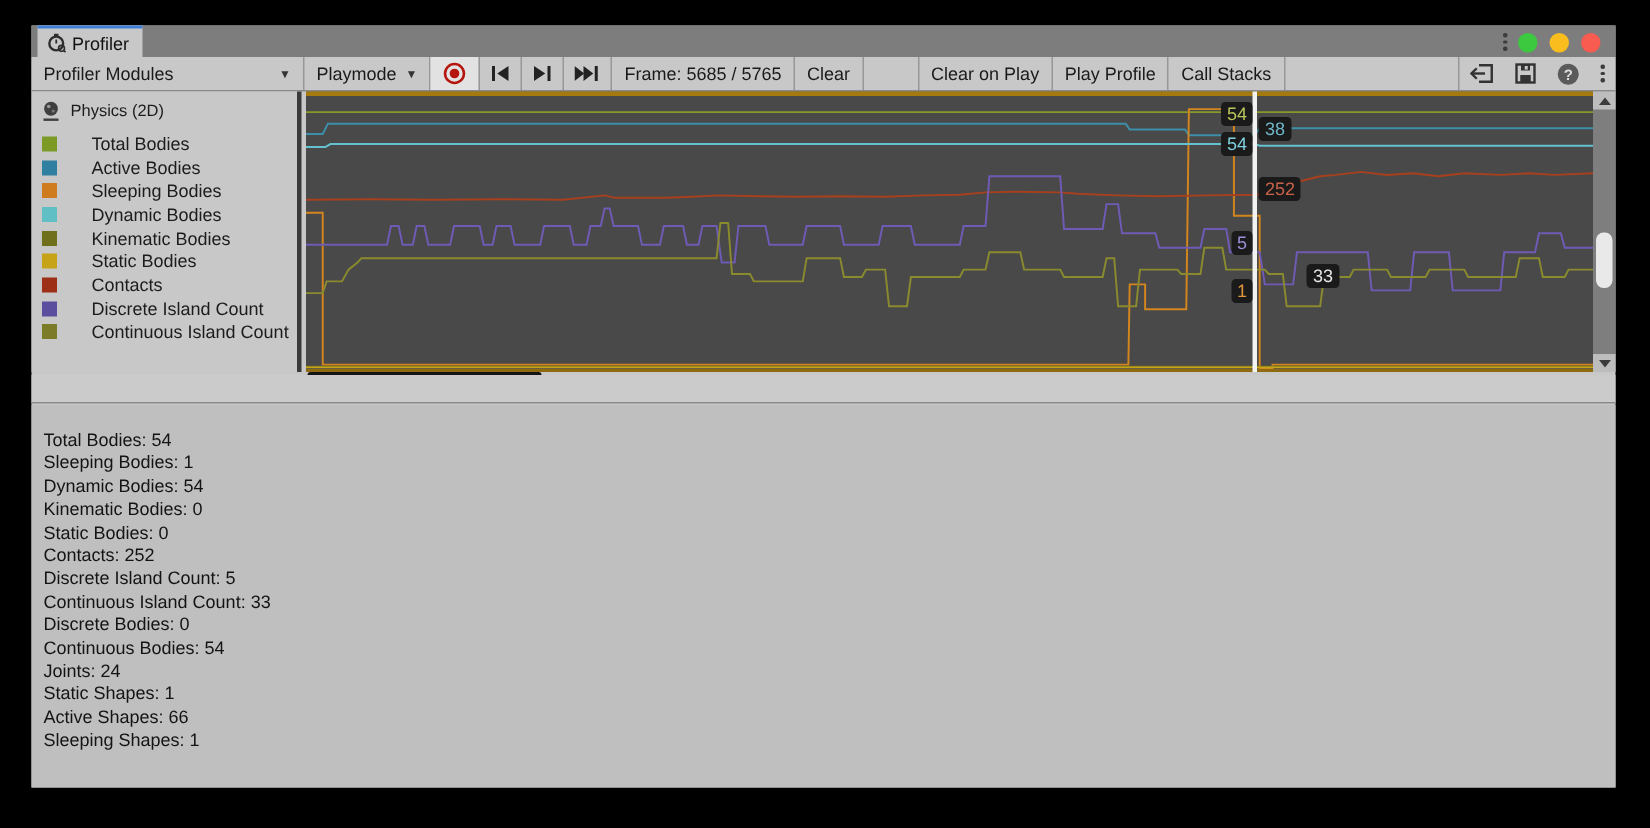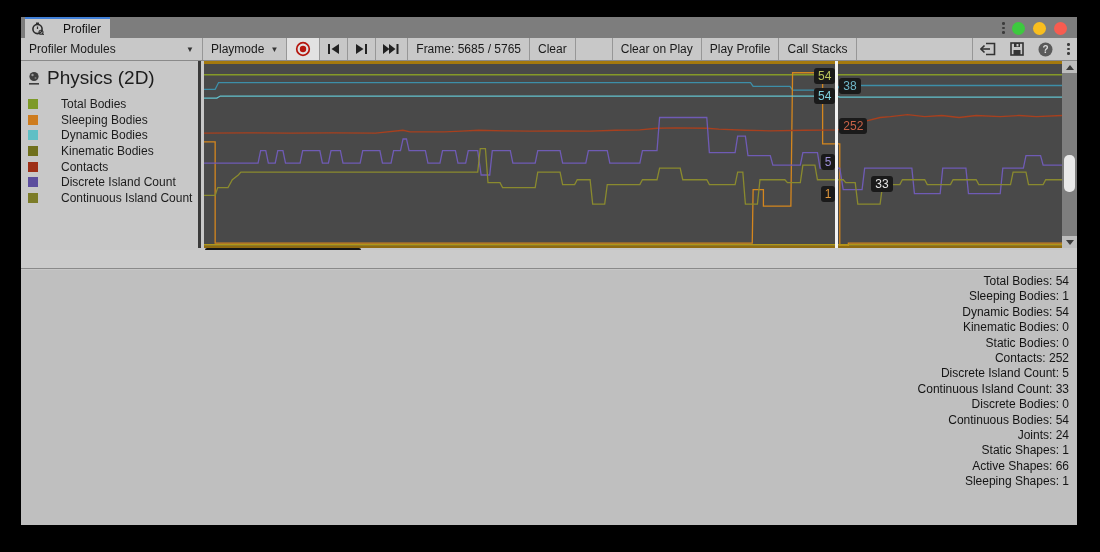--- a/index.html
+++ b/index.html
@@ -2,21 +2,21 @@
 <html><head>
 <meta charset="utf-8">
 <style>
   html,body{margin:0;padding:0;background:#000;}
   *{box-sizing:border-box;font-family:"Liberation Sans",sans-serif;}
   #stage{position:relative;width:1100px;height:552px;background:#000;overflow:hidden;border-radius:10px;}
   #window{position:absolute;left:21px;top:17px;width:1056px;height:508px;background:#c8c8c8;}
 
   
   .tabrow{position:absolute;left:0;top:0;width:100%;height:21px;background:#7d7d7d;}
-  .tab{position:absolute;left:4px;top:0;height:21px;padding:0 9px 0 6px;background:#c8c8c8;border-top:2px solid #4180d8;display:flex;align-items:center;gap:19px;}
+  .tab{position:absolute;left:4px;top:0;height:21px;padding:0 9px 0 6px;background:#c8c8c8;border-top:2px solid #4180d8;display:flex;align-items:center;gap:4px;}
   .tab-label{font-size:12px;color:#111;}
   .tl{position:absolute;top:5px;width:13px;height:13px;border-radius:50%;}
   .kebab{width:3px;display:flex;flex-direction:column;gap:2px;align-items:center;}
   .kebab i{width:2.6px;height:2.6px;border-radius:50%;background:#3c3c3c;display:block;}
   .tabrow .kebab{position:absolute;right:72px;top:5px;}
 
   
   .toolbar{position:absolute;left:0;top:21px;width:100%;height:23px;background:#c8c8c8;border-bottom:1px solid #8a8a8a;display:flex;align-items:stretch;font-size:12px;color:#1a1a1a;}
   .tbtn{display:flex;align-items:center;padding:0 8px;white-space:nowrap;}
   .sep{width:1px;background:#979797;margin:0;}
@@ -25,21 +25,21 @@
   .recbtn{background:#e2e2e2;padding:0 8px;}
   .navbtn{padding:0 7px;}
   .spacer{flex:1;}
   .rightgrp{display:flex;align-items:stretch;}
   .iconbtn{display:flex;align-items:center;padding:0 7px;}
 
   
   .content{position:absolute;left:0;top:44px;width:100%;height:187px;}
   .sidebar{position:absolute;left:0;top:0;width:180px;height:100%;background:#c8c8c8;border-right:3px solid #3a3a3a;padding:6px 0 0 7px;}
   .side-head{display:flex;align-items:center;gap:6px;margin-bottom:7px;}
-  .side-head .ttl{font-size:19px;color:#1c1c1c;}
+  .side-head .ttl{font-size:11px;color:#1c1c1c;}
   .legend-item{display:flex;align-items:center;gap:23px;height:15.7px;}
   .legend-item .sw{width:10px;height:10px;flex:0 0 10px;}
   .legend-item .lbl{font-size:12px;color:#1c1c1c;}
 
   .chart{position:absolute;left:183px;top:0;width:858px;height:100%;background:#494949;border-top:3px solid #a4790e;border-bottom:2px solid #8f6a10;}
   .chart svg{position:absolute;left:0;top:0;width:100%;height:100%;}
   .playhead{position:absolute;top:-3px;bottom:-2px;width:3px;background:#f2f2f2;}
   .badge{position:absolute;transform:translateY(-50%);background:#1a1a1a;color:#ccc;font-size:12px;line-height:14px;padding:1px 4px;border-radius:3px;white-space:nowrap;}
 
   .vscroll{position:absolute;left:1041px;top:0;width:15px;height:100%;background:#7e7e7e;}
@@ -48,21 +48,21 @@
   .varrow.down{bottom:0;}
   .tri{width:0;height:0;border-left:4px solid transparent;border-right:4px solid transparent;}
   .tri.u{border-bottom:5px solid #3c3c3c;}
   .tri.d{border-top:5px solid #3c3c3c;}
   .vthumb{position:absolute;left:2px;top:94px;width:11px;height:37px;background:#e9e9e9;border-radius:5px;}
 
   .hthumb{position:absolute;left:184px;top:231px;width:156px;height:4px;background:#141414;border-radius:2px;}
 
   
   .dstrip{position:absolute;left:0;top:233px;width:100%;height:19px;background:#cbcbcb;border-bottom:1px solid #8a8a8a;}
-  .dpanel{position:absolute;left:0;top:253px;width:100%;height:255px;background:#bfbfbf;padding:4px 8px;overflow:hidden;text-align:right;}
+  .dpanel{position:absolute;left:0;top:253px;width:100%;height:255px;background:#bfbfbf;padding:16px 8px;overflow:hidden;}
   .dline{font-size:12px;line-height:15.4px;color:#141414;white-space:pre;}
 
   svg.ic{display:block;}
 </style>
 </head>
 <body>
 
 <div id="stage">
   <div id="window">
 
@@ -183,30 +183,38 @@
             <rect x="1" y="12" width="10" height="1.6" fill="#3f3f3f"></rect>
           </svg>
           <span class="ttl">Physics (2D)</span>
         </div>
         <div id="legend">
             <div class="legend-item">
               <span class="sw" style="background: rgb(125, 154, 39);"></span>
               <span class="lbl">Total Bodies</span>
             </div>
             <div class="legend-item">
+              <span class="sw" style="background: rgb(46, 127, 160);"></span>
+              <span class="lbl">Active Bodies</span>
+            </div>
+            <div class="legend-item">
               <span class="sw" style="background: rgb(206, 124, 30);"></span>
               <span class="lbl">Sleeping Bodies</span>
             </div>
             <div class="legend-item">
               <span class="sw" style="background: rgb(95, 191, 197);"></span>
               <span class="lbl">Dynamic Bodies</span>
             </div>
             <div class="legend-item">
               <span class="sw" style="background: rgb(112, 112, 28);"></span>
               <span class="lbl">Kinematic Bodies</span>
+            </div>
+            <div class="legend-item">
+              <span class="sw" style="background: rgb(199, 164, 23);"></span>
+              <span class="lbl">Static Bodies</span>
             </div>
             <div class="legend-item">
               <span class="sw" style="background: rgb(158, 47, 23);"></span>
               <span class="lbl">Contacts</span>
             </div>
             <div class="legend-item">
               <span class="sw" style="background: rgb(92, 78, 158);"></span>
               <span class="lbl">Discrete Island Count</span>
             </div>
             <div class="legend-item">

